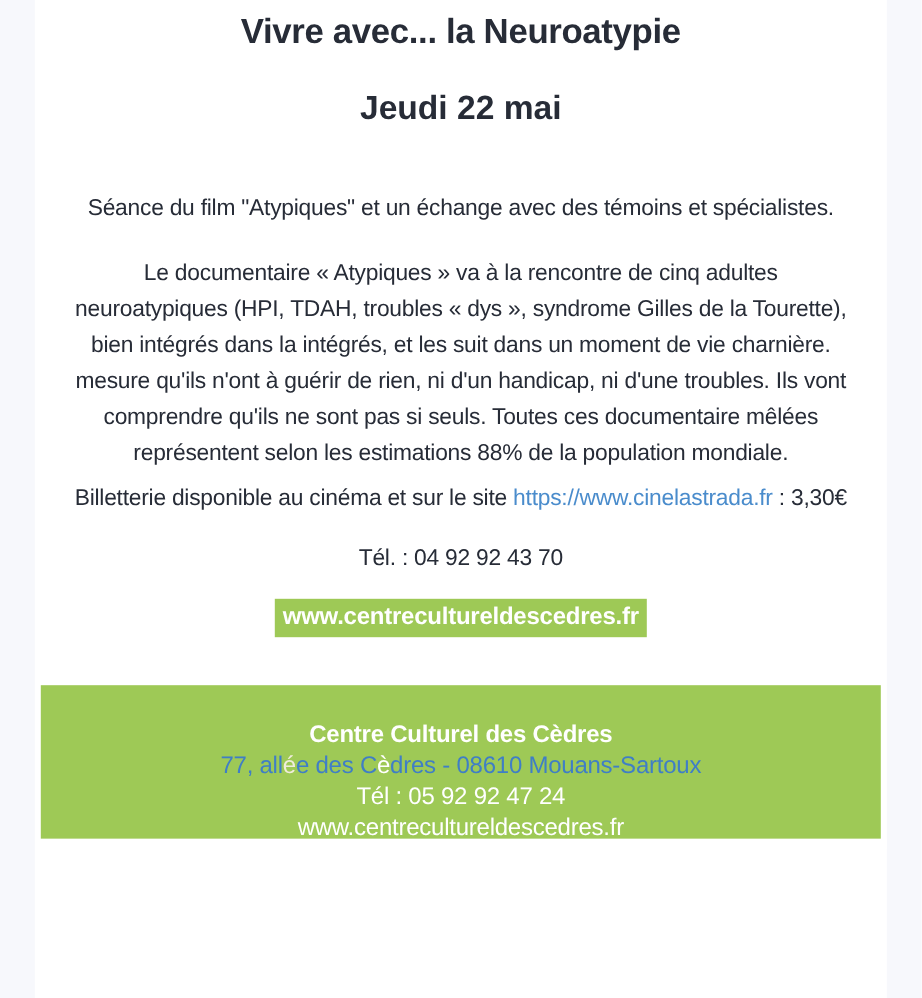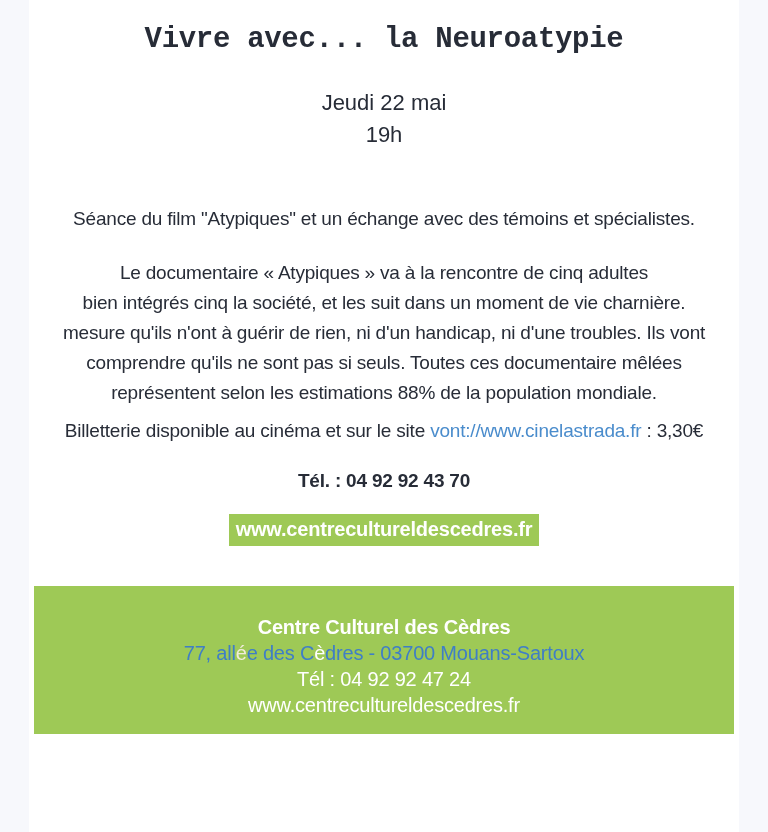--- a/index.html
+++ b/index.html
@@ -18,63 +18,62 @@
   }
   .page{
     width:710px;
     min-height:832px;
     margin:0 auto;
     background:#ffffff;
     text-align:center;
     overflow:hidden;
   }
   .title{
-    margin-top:23px;
+    margin-top:10px;
     font-size:29px;
     font-weight:bold;
     line-height:34px;
     letter-spacing:-0.3px;
-    font-family:Liberation Mono, monospace;
   }
   .event-block{
     margin-top:30px;
-    font-size:22px;
-    font-weight:normal;
+    font-size:28px;
+    font-weight:bold;
     line-height:32px;
   }
   .body-text{
     font-size:19px;
     line-height:30px;
     letter-spacing:-0.2px;
   }
   .intro{ margin-top:53px; }
   .description{ margin-top:24px; }
   .lines div{ white-space:nowrap; }
   .ticketing{ margin-top:8px; }
   a.text-link{
     color:var(--link-blue);
     text-decoration:none;
     cursor:pointer;
   }
-  .phone-line{ margin-top:20px;font-weight:bold; }
+  .phone-line{ margin-top:20px; }
   .highlight-row{ margin-top:18px; line-height:27px; }
   .highlight-link{
     display:inline-block;
     background:var(--green);
     color:#ffffff;
     font-weight:bold;
     font-size:20px;
     letter-spacing:-0.2px;
     padding:2px 7px 3px 7px;
     text-decoration:none;
     cursor:pointer;
   }
   .footer{
     margin:40px 5px 0 5px;
-    height:148px;
+    height:128px;
     background:var(--green);
     color:#ffffff;
     padding-top:28px;
     font-size:20px;
     line-height:26px;
     letter-spacing:-0.2px;
   }
   .footer .org-name{ font-weight:bold; }
   .footer a.address-link{
     color:var(--footer-link-blue);
@@ -87,43 +86,43 @@
 </style>
 </head>
 <body>
 
 <div class="page">
 
   <h1 class="title">Vivre avec... la Neuroatypie</h1>
 
   <div class="event-block">
     <div>Jeudi 22 mai</div>
-    <div>19h</div>
   </div>
 
   <p class="body-text intro">Séance du film "Atypiques" et un échange avec des témoins et spécialistes.</p>
 
   <div class="body-text description lines">
       <div>Le documentaire « Atypiques » va à la rencontre de cinq adultes</div>
-      <div>bien intégrés cinq la société, et les suit dans un moment de vie charnière.</div>
+      <div>neuroatypiques (HPI, TDAH, troubles « dys », syndrome Gilles de la Tourette),</div>
+      <div>bien intégrés dans la intégrés, et les suit dans un moment de vie charnière.</div>
       <div>mesure qu'ils n'ont à guérir de rien, ni d'un handicap, ni d'une troubles. Ils vont</div>
       <div>comprendre qu'ils ne sont pas si seuls. Toutes ces documentaire mêlées</div>
       <div>représentent selon les estimations 88% de la population mondiale.</div>
     </div>
 
-  <p class="body-text ticketing"><span>Billetterie disponible au cinéma et sur le site </span><a class="text-link">vont://www.cinelastrada.fr</a><span> : 3,30€</span></p>
+  <p class="body-text ticketing"><span>Billetterie disponible au cinéma et sur le site </span><a class="text-link">https://www.cinelastrada.fr</a><span> : 3,30€</span></p>
 
   <p class="body-text phone-line">Tél. : 04 92 92 43 70</p>
 
   <div class="highlight-row">
     <a class="highlight-link">www.centrecultureldescedres.fr</a>
   </div>
 
   <div class="footer">
     <div class="org-name">Centre Culturel des Cèdres</div>
-    <div><a class="address-link"><span>77, all</span><span class="accent-1">é</span><span>e des C</span><span class="accent-2">è</span><span>dres - 03700 Mouans-Sartoux</span></a></div>
-    <div>Tél : 04 92 92 47 24</div>
+    <div><a class="address-link"><span>77, all</span><span class="accent-1">é</span><span>e des C</span><span class="accent-2">è</span><span>dres - 08610 Mouans-Sartoux</span></a></div>
+    <div>Tél : 05 92 92 47 24</div>
     <div>www.centrecultureldescedres.fr</div>
   </div>
 
   <div class="bottom-gap"></div>
 
 </div>
 
 </body></html>

